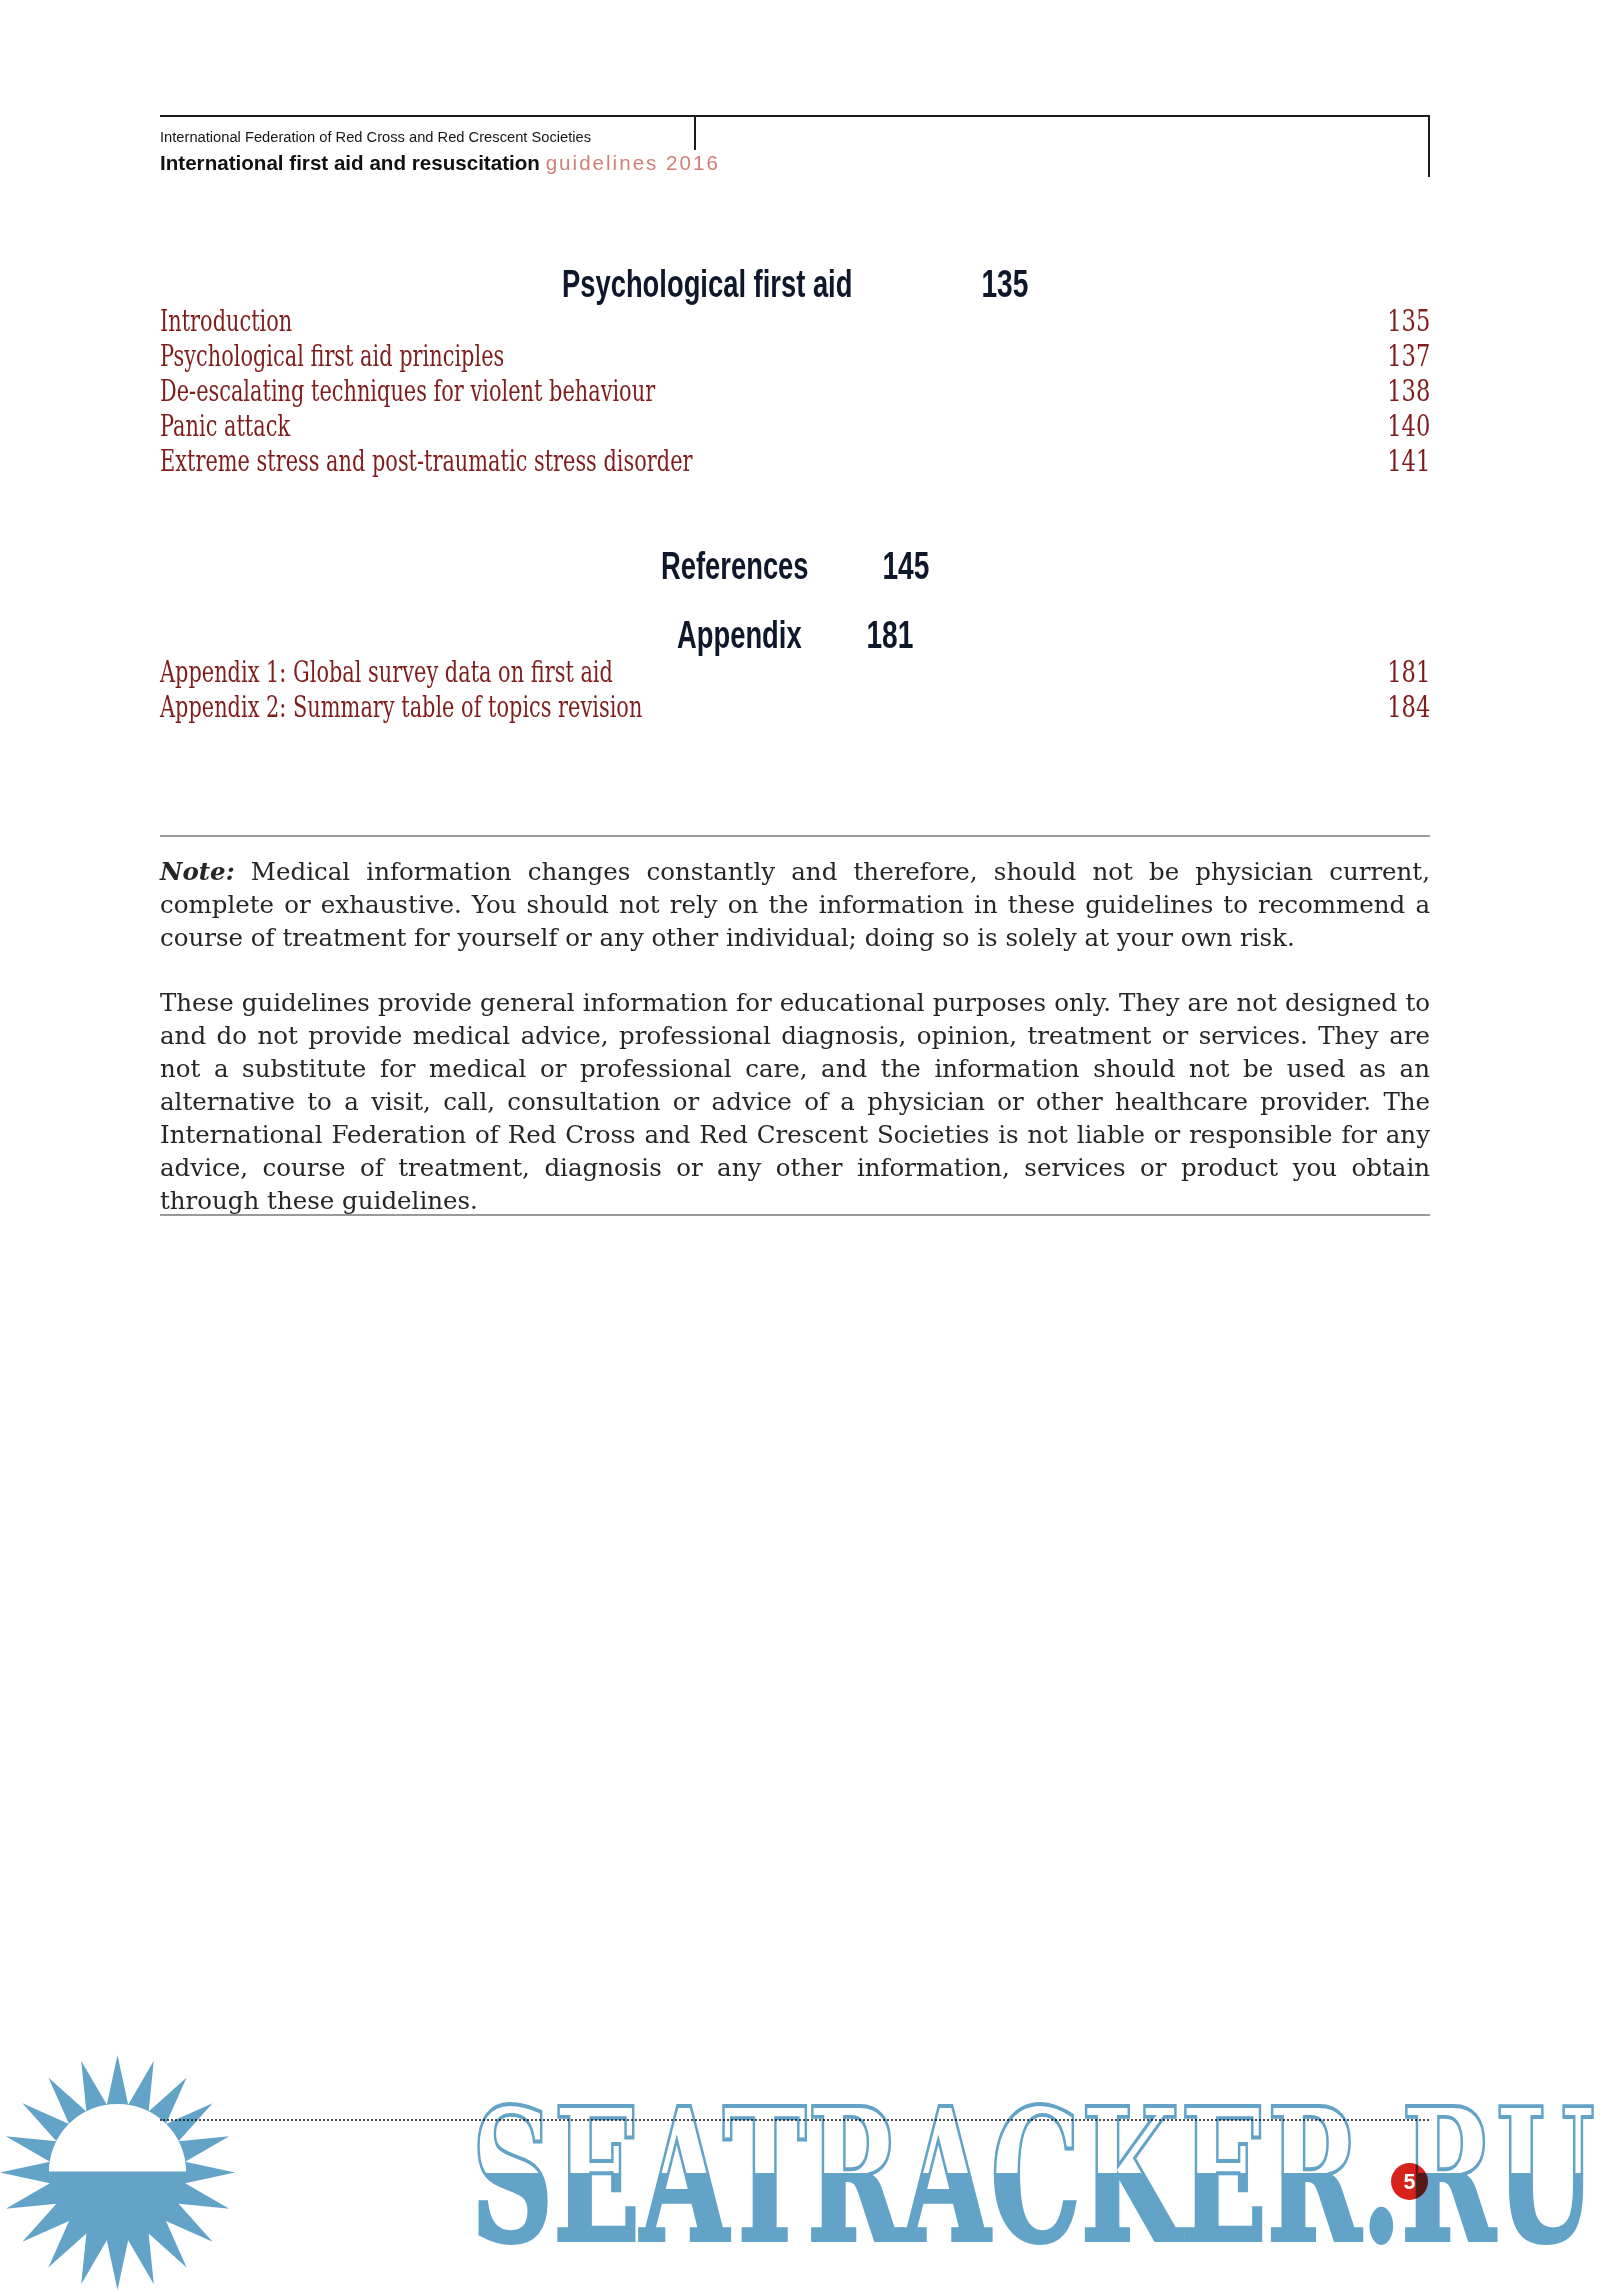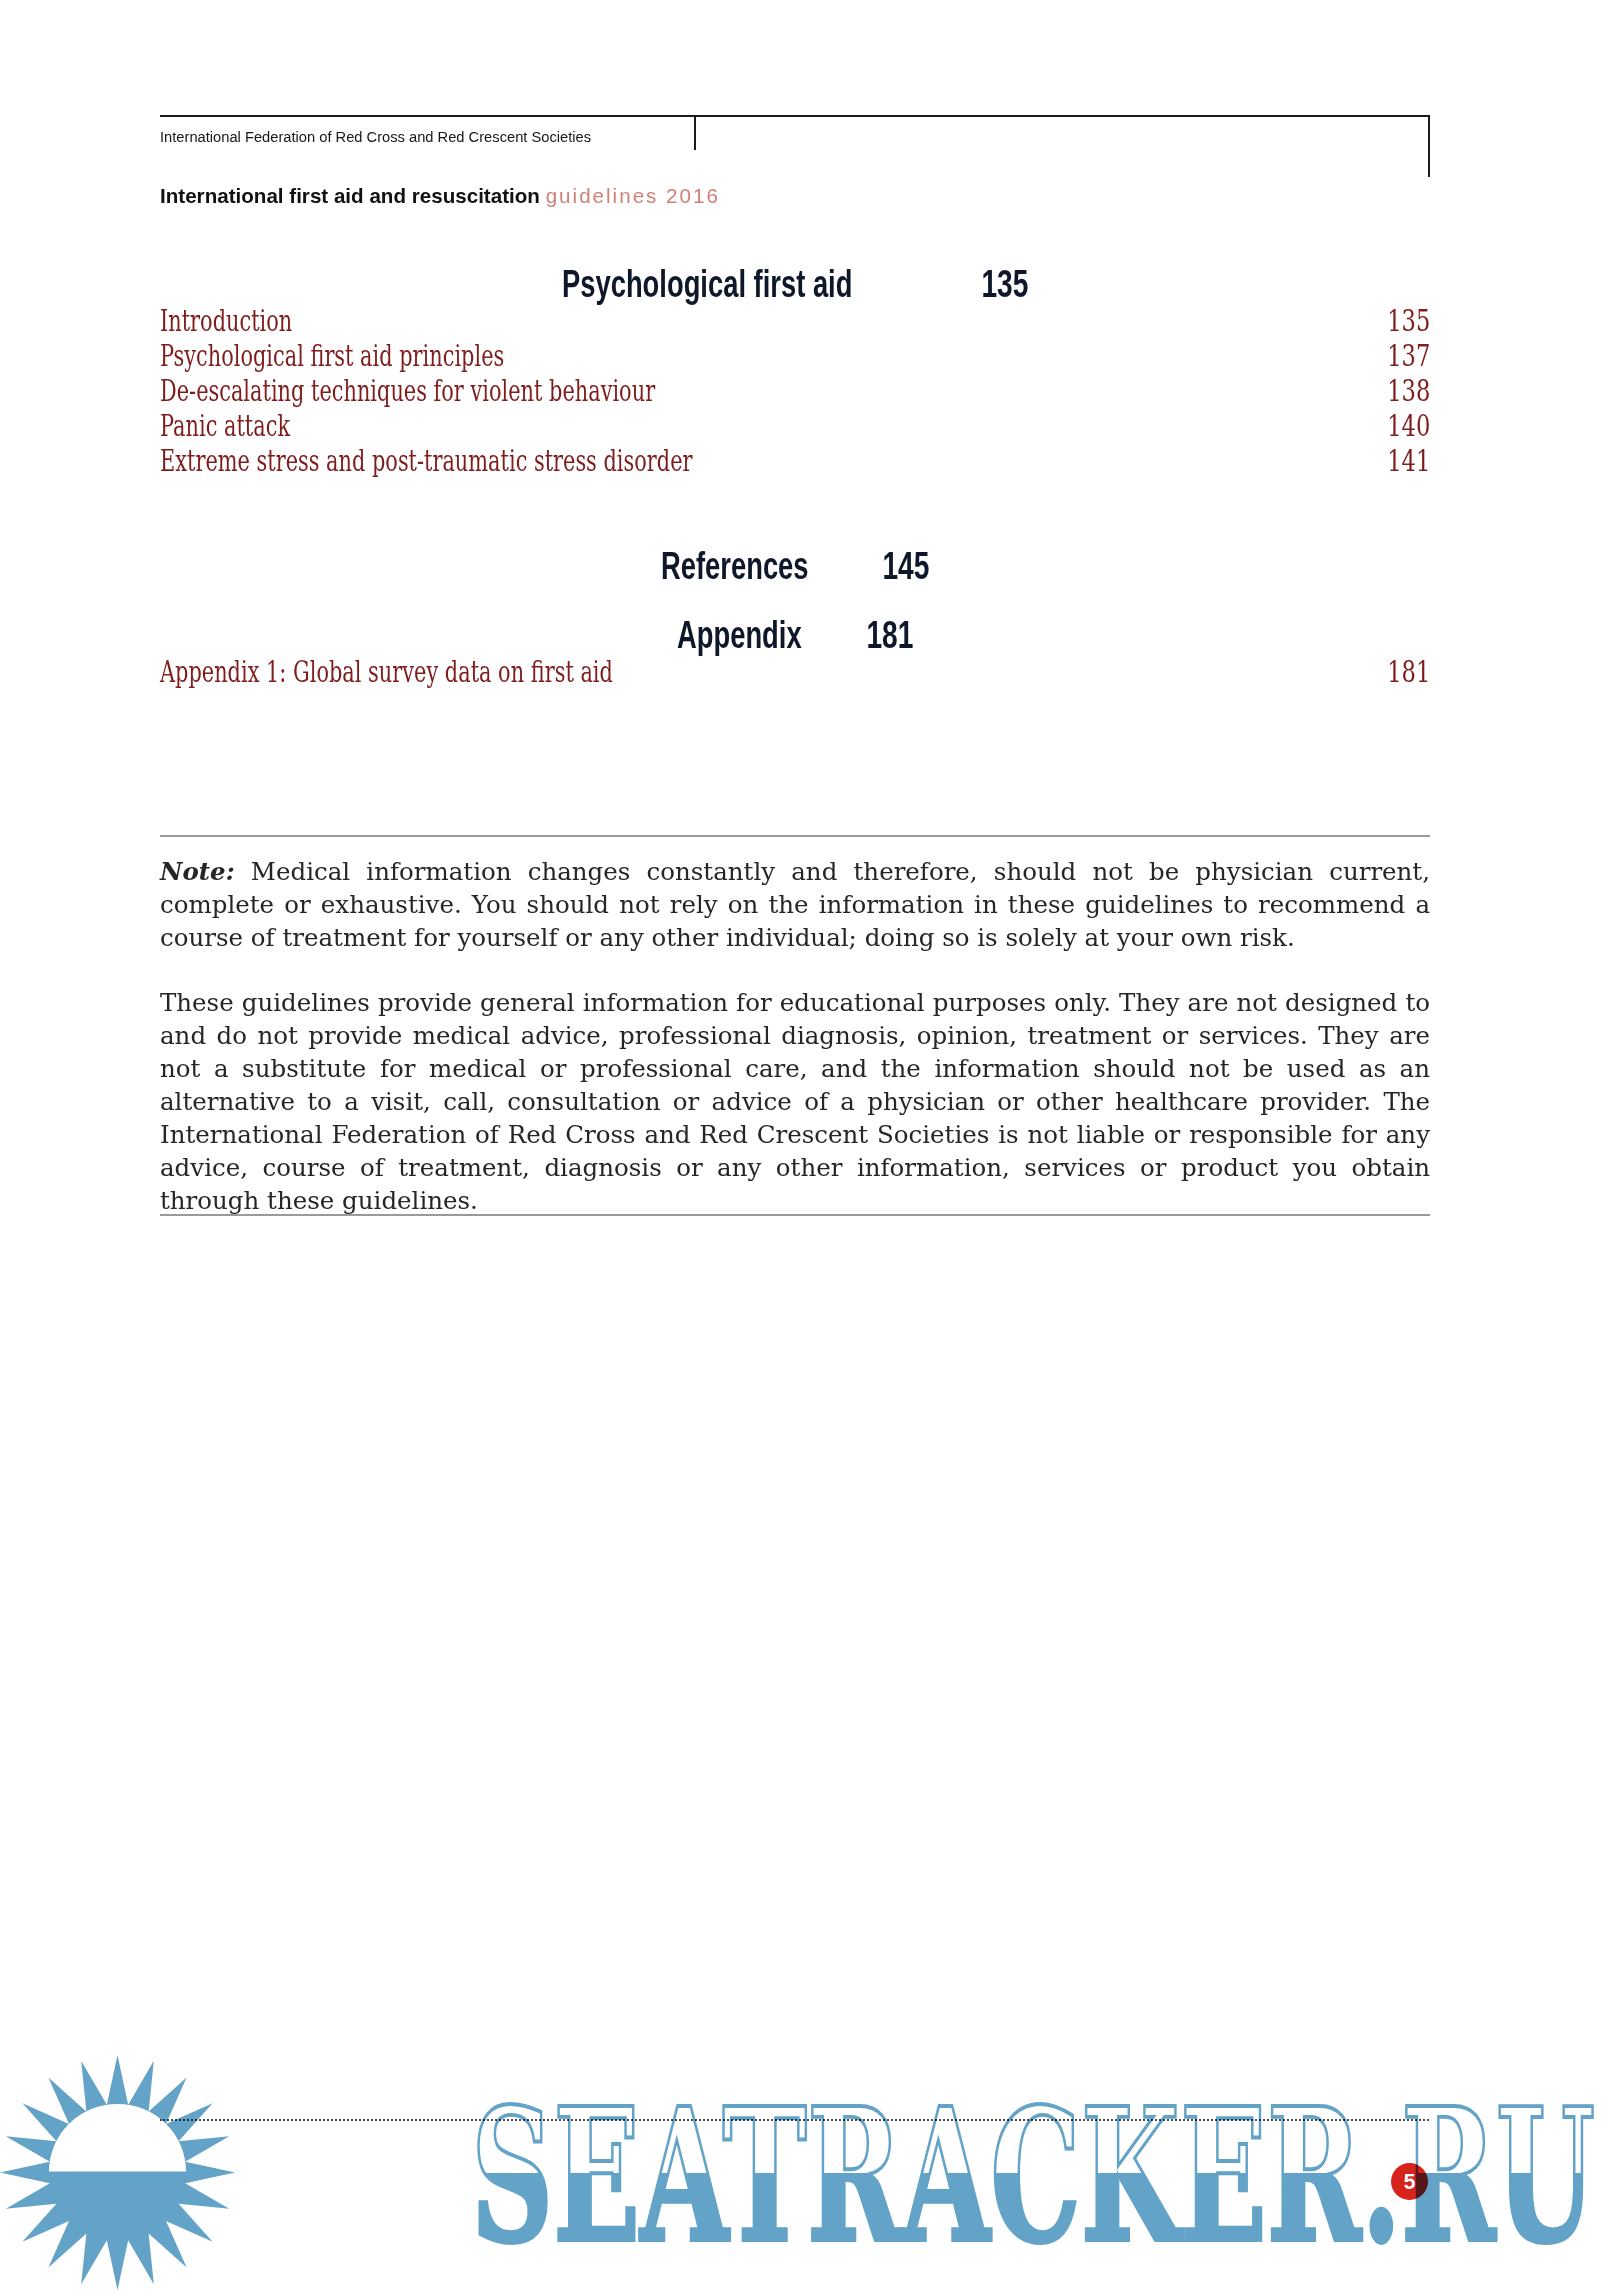--- a/index.html
+++ b/index.html
@@ -11,21 +11,21 @@
   .rule-top{position:absolute;left:160px;top:115px;width:1270px;height:2px;background:#1b1b1b;}
   .vtick{position:absolute;width:2px;background:#1b1b1b;}
   .vtick.mid{left:694px;top:115px;height:35px;}
   .vtick.right{left:1428px;top:115px;height:62px;}
   .org-line{
     position:absolute;left:160px;top:129px;width:1078px;
     font-family:"Liberation Sans",sans-serif;font-size:14.7px;line-height:17.6px;color:#161616;
   }
   .doc-title{
     position:absolute;left:160px;top:150px;width:1078px;
-    font-family:"Liberation Sans",sans-serif;font-size:20.6px;line-height:25.5px;margin-top:33px;
+    font-family:"Liberation Sans",sans-serif;font-size:20.6px;line-height:25.5px;
   }
   .doc-title .bold{font-weight:bold;color:#111111;}
   .doc-title .light{color:#d08078;font-weight:normal;letter-spacing:2px;}
   
   .toc-section{position:absolute;left:160px;width:1270px;}
   .toc-section.s1{top:265px;}
   .toc-section.s2{top:547px;}
   .toc-section.s3{top:616px;}
   .toc-heading{
     display:flex;justify-content:center;align-items:baseline;
@@ -116,20 +116,24 @@
   <section class="toc-section s3">
     <div class="toc-heading">
       <span class="h-label">Appendix</span>
       <span class="h-page">181</span>
     </div>
     <div class="toc-entries">
       <div class="toc-row">
         <span class="e-label">Appendix 1: Global survey data on first aid</span>
         <span class="e-page">181</span>
       </div>
+      <div class="toc-row">
+        <span class="e-label">Appendix 2: Summary table of topics revision</span>
+        <span class="e-page">184</span>
+      </div>
     </div>
   </section>
 
   <div class="hr hr1"></div>
   <p class="note p1">
     <span class="note-label">Note:</span><span> Medical information changes constantly and therefore, should not be physician current, complete or exhaustive. You should not rely on the information in these guidelines to recommend a course of treatment for yourself or any other individual; doing so is solely at your own risk.</span>
   </p>
   <p class="note p2">These guidelines provide general information for educational purposes only. They are not designed to and do not provide medical advice, professional diagnosis, opinion, treatment or services. They are not a substitute for medical or professional care, and the information should not be used as an alternative to a visit, call, consultation or advice of a physician or other healthcare provider. The International Federation of Red Cross and Red Crescent Societies is not liable or responsible for any advice, course of treatment, diagnosis or any other information, services or product you obtain through these guidelines.</p>
   <div class="hr hr2"></div>
 

